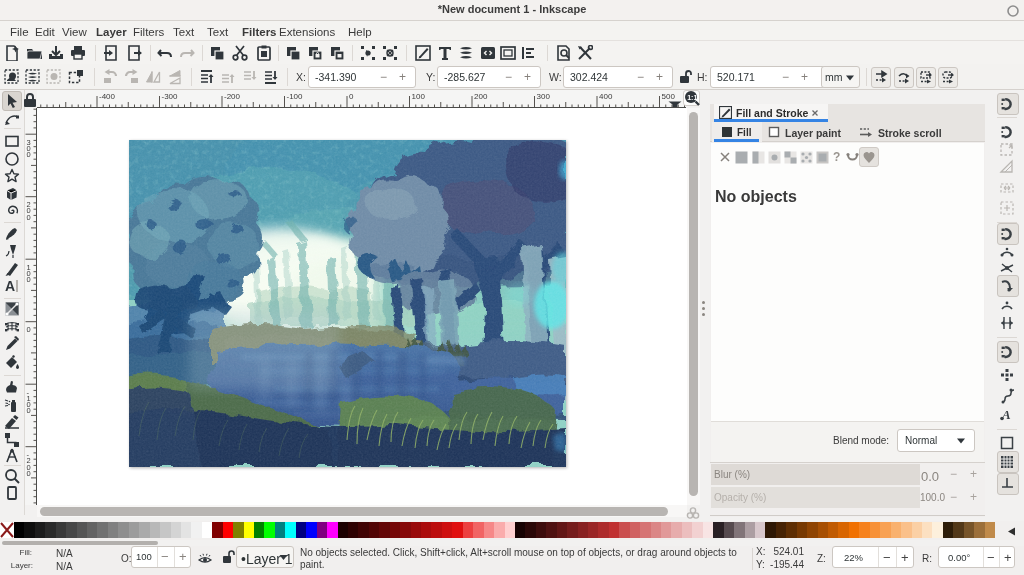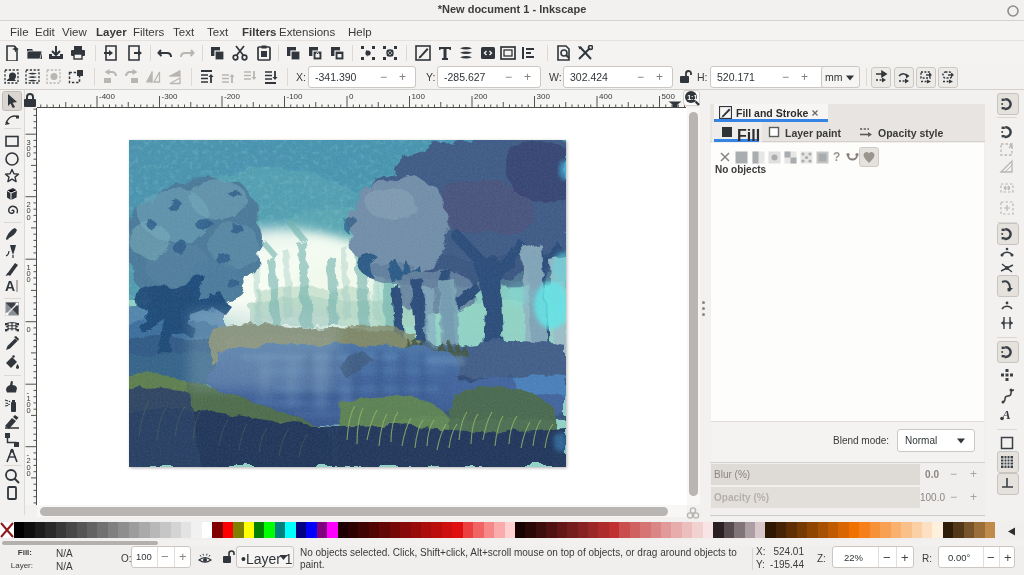--- a/index.html
+++ b/index.html
@@ -940,31 +940,31 @@
 <div class="abs" style="left:736px;top:107px;font-size:10.5px;color:#2d2d2d;font-weight:bold;white-space:nowrap">Fill and Stroke</div>
 <svg class="ic" style="left:811px;top:109px" width="8" height="8" viewBox="0 0 8 8">
     <path d="M1.5 1.5l5 5M6.5 1.5l-5 5" stroke="#6a6a6a" stroke-width="1.3"></path>
   </svg>
 <div class="abs" style="left:710px;top:122px;width:275px;height:20px;background:#e7e4e1;border-bottom:1px solid #d5d1cd"></div>
 <div class="abs" style="left:712px;top:122px;width:50px;height:20px;background:#efedeb"></div>
 <div class="abs" style="left:714px;top:139px;width:45px;height:2.5px;background:#3584e4"></div>
 <svg class="ic" style="left:721px;top:126px" width="12" height="12" viewBox="0 0 12 12">
     <rect x="1" y="1" width="10" height="10" fill="#2e3436"></rect>
   </svg>
-<div class="abs" style="left:737px;top:127px;font-size:16px;color:#2d2d2d;font-weight:bold;white-space:nowrap">Fill</div>
+<div class="abs" style="left:737px;top:127px;font-size:10px;color:#2d2d2d;font-weight:bold;white-space:nowrap">Fill</div>
 <svg class="ic" style="left:768px;top:126px" width="12" height="12" viewBox="0 0 12 12">
     <rect x="1.5" y="1.5" width="9" height="9" fill="#fff" stroke="#5c5c5c" stroke-width="1.4"></rect>
   </svg>
 <div class="abs" style="left:785px;top:127px;font-size:10.5px;color:#3a3a3a;font-weight:bold;white-space:nowrap">Layer paint</div>
 <svg class="ic" style="left:859px;top:126px" width="14" height="12" viewBox="0 0 14 12">
     <path d="M1 3h9" stroke="#5c5c5c" stroke-width="1.3" stroke-dasharray="2.2 1.5"></path>
     <path d="M1 8.5h8" stroke="#5c5c5c" stroke-width="1.6"></path>
     <path d="M9 6l4 2.5L9 11z" fill="#5c5c5c"></path>
   </svg>
-<div class="abs" style="left:878px;top:127px;font-size:10.5px;color:#3a3a3a;font-weight:bold;white-space:nowrap">Opacity style</div>
+<div class="abs" style="left:878px;top:127px;font-size:10.5px;color:#3a3a3a;font-weight:bold;white-space:nowrap">Stroke scroll</div>
 <div class="abs" style="left:711px;top:143px;width:273px;height:278px;background:#fdfdfc"></div>
 <svg class="ic" style="left:719px;top:151px" width="12" height="12" viewBox="0 0 12 12">
     <path d="M2 2l8 8M10 2l-8 8" stroke="#86817c" stroke-width="1.5"></path>
   </svg>
 <svg class="ic" style="left:735px;top:151px" width="13" height="13" viewBox="0 0 13 13">
     <rect x="0.5" y="0.5" width="12" height="12" fill="#a9adb0"></rect>
   </svg>
 <svg class="ic" style="left:752px;top:151px" width="13" height="13" viewBox="0 0 13 13">
     <rect x="0.5" y="0.5" width="12" height="12" fill="#e8e6e4"></rect>
     <rect x="0.5" y="0.5" width="6" height="12" fill="#a9adb0"></rect>
@@ -995,36 +995,36 @@
 <div class="abs" style="left:833px;top:150px;font-size:12px;color:#9a958f;font-weight:bold">?</div>
 <svg class="ic" style="left:846px;top:151px" width="13" height="13" viewBox="0 0 13 13">
     <path d="M2 4a4.5 4.5 0 009 0" fill="none" stroke="#86817c" stroke-width="2"></path>
     <circle cx="2" cy="3.5" r="1.6" fill="#86817c"></circle>
     <circle cx="11" cy="3.5" r="1.6" fill="#86817c"></circle>
   </svg>
 <div class="abs" style="left:859px;top:147px;width:20px;height:20px;background:#e5e2de;border:1px solid #cfcac5;border-radius:3px"></div>
 <svg class="ic" style="left:862px;top:150px" width="14" height="14" viewBox="0 0 14 14">
     <path d="M7 13C4 10 1.5 7.5 1.5 5a3 3 0 015.5-1.6A3 3 0 0112.5 5c0 2.5-2.5 5-5.5 8z" fill="#9a958f"></path>
   </svg>
-<div class="abs" style="left:715px;top:164px;font-size:10px;color:#3a3a3a;font-weight:bold;white-space:nowrap">No objects</div>
+<div class="abs" style="left:715px;top:188px;font-size:16px;color:#3a3a3a;font-weight:bold;white-space:nowrap">No objects</div>
 <div class="abs" style="left:711px;top:421px;width:273px;height:41px;background:#f4f3f1;border-top:1px solid #e0ddd9"></div>
 <div class="abs" style="left:833px;top:435px;font-size:10px;color:#3a3a3a;font-weight:normal;white-space:nowrap">Blend mode:</div>
 <div class="abs" style="left:897px;top:429px;width:78px;height:23px;background:#fff;border:1px solid #ccc7c2;border-radius:3px"></div>
 <div class="abs" style="left:905px;top:435px;font-size:10px;color:#2e3436;font-weight:normal;white-space:nowrap">Normal</div>
 <svg class="ic" style="left:956px;top:437px" width="10" height="8" viewBox="0 0 10 8">
     <path d="M1 1.5h8L5 6.5z" fill="#30363b"></path>
   </svg>
 <div class="abs" style="left:710px;top:462px;width:275px;height:53px;background:#f1efee;border-top:1px solid #d5d1cd"></div>
 <div class="abs" style="left:711px;top:464px;width:209px;height:21px;background:#dedad6"></div>
 <div class="abs" style="left:714px;top:469px;font-size:10px;color:#8b8681;font-weight:normal;white-space:nowrap">Blur (%)</div>
-<div class="abs" style="right:85px;top:469px;font-size:10px;color:#8b8681;font-weight:bold;white-space:nowrap">0.0</div>
+<div class="abs" style="right:85px;top:469px;font-size:13px;color:#8b8681;font-weight:normal;white-space:nowrap">0.0</div>
 <div class="abs" style="left:950px;top:467px;font-size:12px;color:#a8a39e">−</div>
 <div class="abs" style="left:970px;top:467px;font-size:12px;color:#a8a39e">+</div>
 <div class="abs" style="left:711px;top:487px;width:209px;height:21px;background:#e2dfdb"></div>
-<div class="abs" style="left:714px;top:492px;font-size:10px;color:#b5b0ab;font-weight:bold;white-space:nowrap">Opacity (%)</div>
+<div class="abs" style="left:714px;top:492px;font-size:10px;color:#b5b0ab;font-weight:normal;white-space:nowrap">Opacity (%)</div>
 <div class="abs" style="right:79px;top:492px;font-size:10px;color:#8b8681;font-weight:normal;white-space:nowrap">100.0</div>
 <div class="abs" style="left:950px;top:490px;font-size:12px;color:#a8a39e">−</div>
 <div class="abs" style="left:970px;top:490px;font-size:12px;color:#a8a39e">+</div>
 <div class="abs" style="left:710px;top:515px;width:275px;height:1px;background:#d0ccc8"></div>
 <div class="abs" style="left:985px;top:90px;width:39px;height:427px;background:#f2f1f0"></div>
 <div class="abs" style="left:997px;top:93px;width:22px;height:22px;background:#e5e2de;border:1px solid #c9c4bf;border-radius:3px"></div>
 <svg class="ic" style="left:999px;top:96px" width="16" height="16" viewBox="0 0 16 16">
     <path d="M6.2 3.4 a4.8 4.8 0 1 1 -0.6 9.4" fill="none" stroke="#3a4045" stroke-width="2.5"></path>
     <rect x="2.6" y="2.6" width="3.2" height="2.4" fill="#3a4045"></rect>
     <rect x="2.6" y="11" width="3.2" height="2.4" fill="#3a4045"></rect>
@@ -1224,21 +1224,21 @@
 <div style="position:absolute;left:942.82px;top:522px;width:10.94px;height:16px;background:#2e1d08"></div>
 <div style="position:absolute;left:953.26px;top:522px;width:10.94px;height:16px;background:#523818"></div>
 <div style="position:absolute;left:963.69px;top:522px;width:10.94px;height:16px;background:#775429"></div>
 <div style="position:absolute;left:974.13px;top:522px;width:10.94px;height:16px;background:#9c6f3a"></div>
 <div style="position:absolute;left:984.56px;top:522px;width:10.94px;height:16px;background:#c08a4a"></div>
 <svg class="ic" style="left:1007px;top:527px" width="9" height="9" viewBox="0 0 9 9">
     <path d="M8 0.5v8L1 4.5z" fill="#2e2e2e"></path>
   </svg>
 <div class="abs" style="left:2px;top:541px;width:156px;height:4px;background:#b3b0ad;border-radius:2px"></div>
 <div class="abs" style="left:0;top:546px;width:1024px;height:29px;background:#f1efee"></div>
-<div class="abs" style="right:992px;top:548px;font-size:8px;color:#3a3a3a;font-weight:bold;white-space:nowrap">Fill:</div>
+<div class="abs" style="right:992px;top:548px;font-size:8px;color:#3a3a3a;font-weight:normal;white-space:nowrap">Fill:</div>
 <div class="abs" style="right:991px;top:561px;font-size:8px;color:#3a3a3a;font-weight:normal;white-space:nowrap">Layer:</div>
 <div class="abs" style="left:56px;top:548px;font-size:10px;color:#3a3a3a;font-weight:normal;white-space:nowrap">N/A</div>
 <div class="abs" style="left:56px;top:561px;font-size:10px;color:#3a3a3a;font-weight:normal;white-space:nowrap">N/A</div>
 <div class="abs" style="left:121px;top:553px;font-size:10px;color:#3a3a3a;font-weight:normal;white-space:nowrap">O:</div>
 <div class="abs" style="left:131px;top:546px;width:60px;height:22px;background:#fff;border:1px solid #ccc7c2;border-radius:3px"></div>
 <div class="sep-v" style="left:157px;top:547px;height:20px;background:#e2dfdb"></div>
 <div class="sep-v" style="left:174px;top:547px;height:20px;background:#e2dfdb"></div>
 <div class="abs" style="left:136px;top:551px;font-size:9.5px;color:#2e3436;font-weight:normal;white-space:nowrap">100</div>
 <div class="abs" style="left:161px;top:549px;font-size:13px;color:#8a8580">−</div>
 <div class="abs" style="left:179px;top:549px;font-size:13px;color:#8a8580">+</div>

